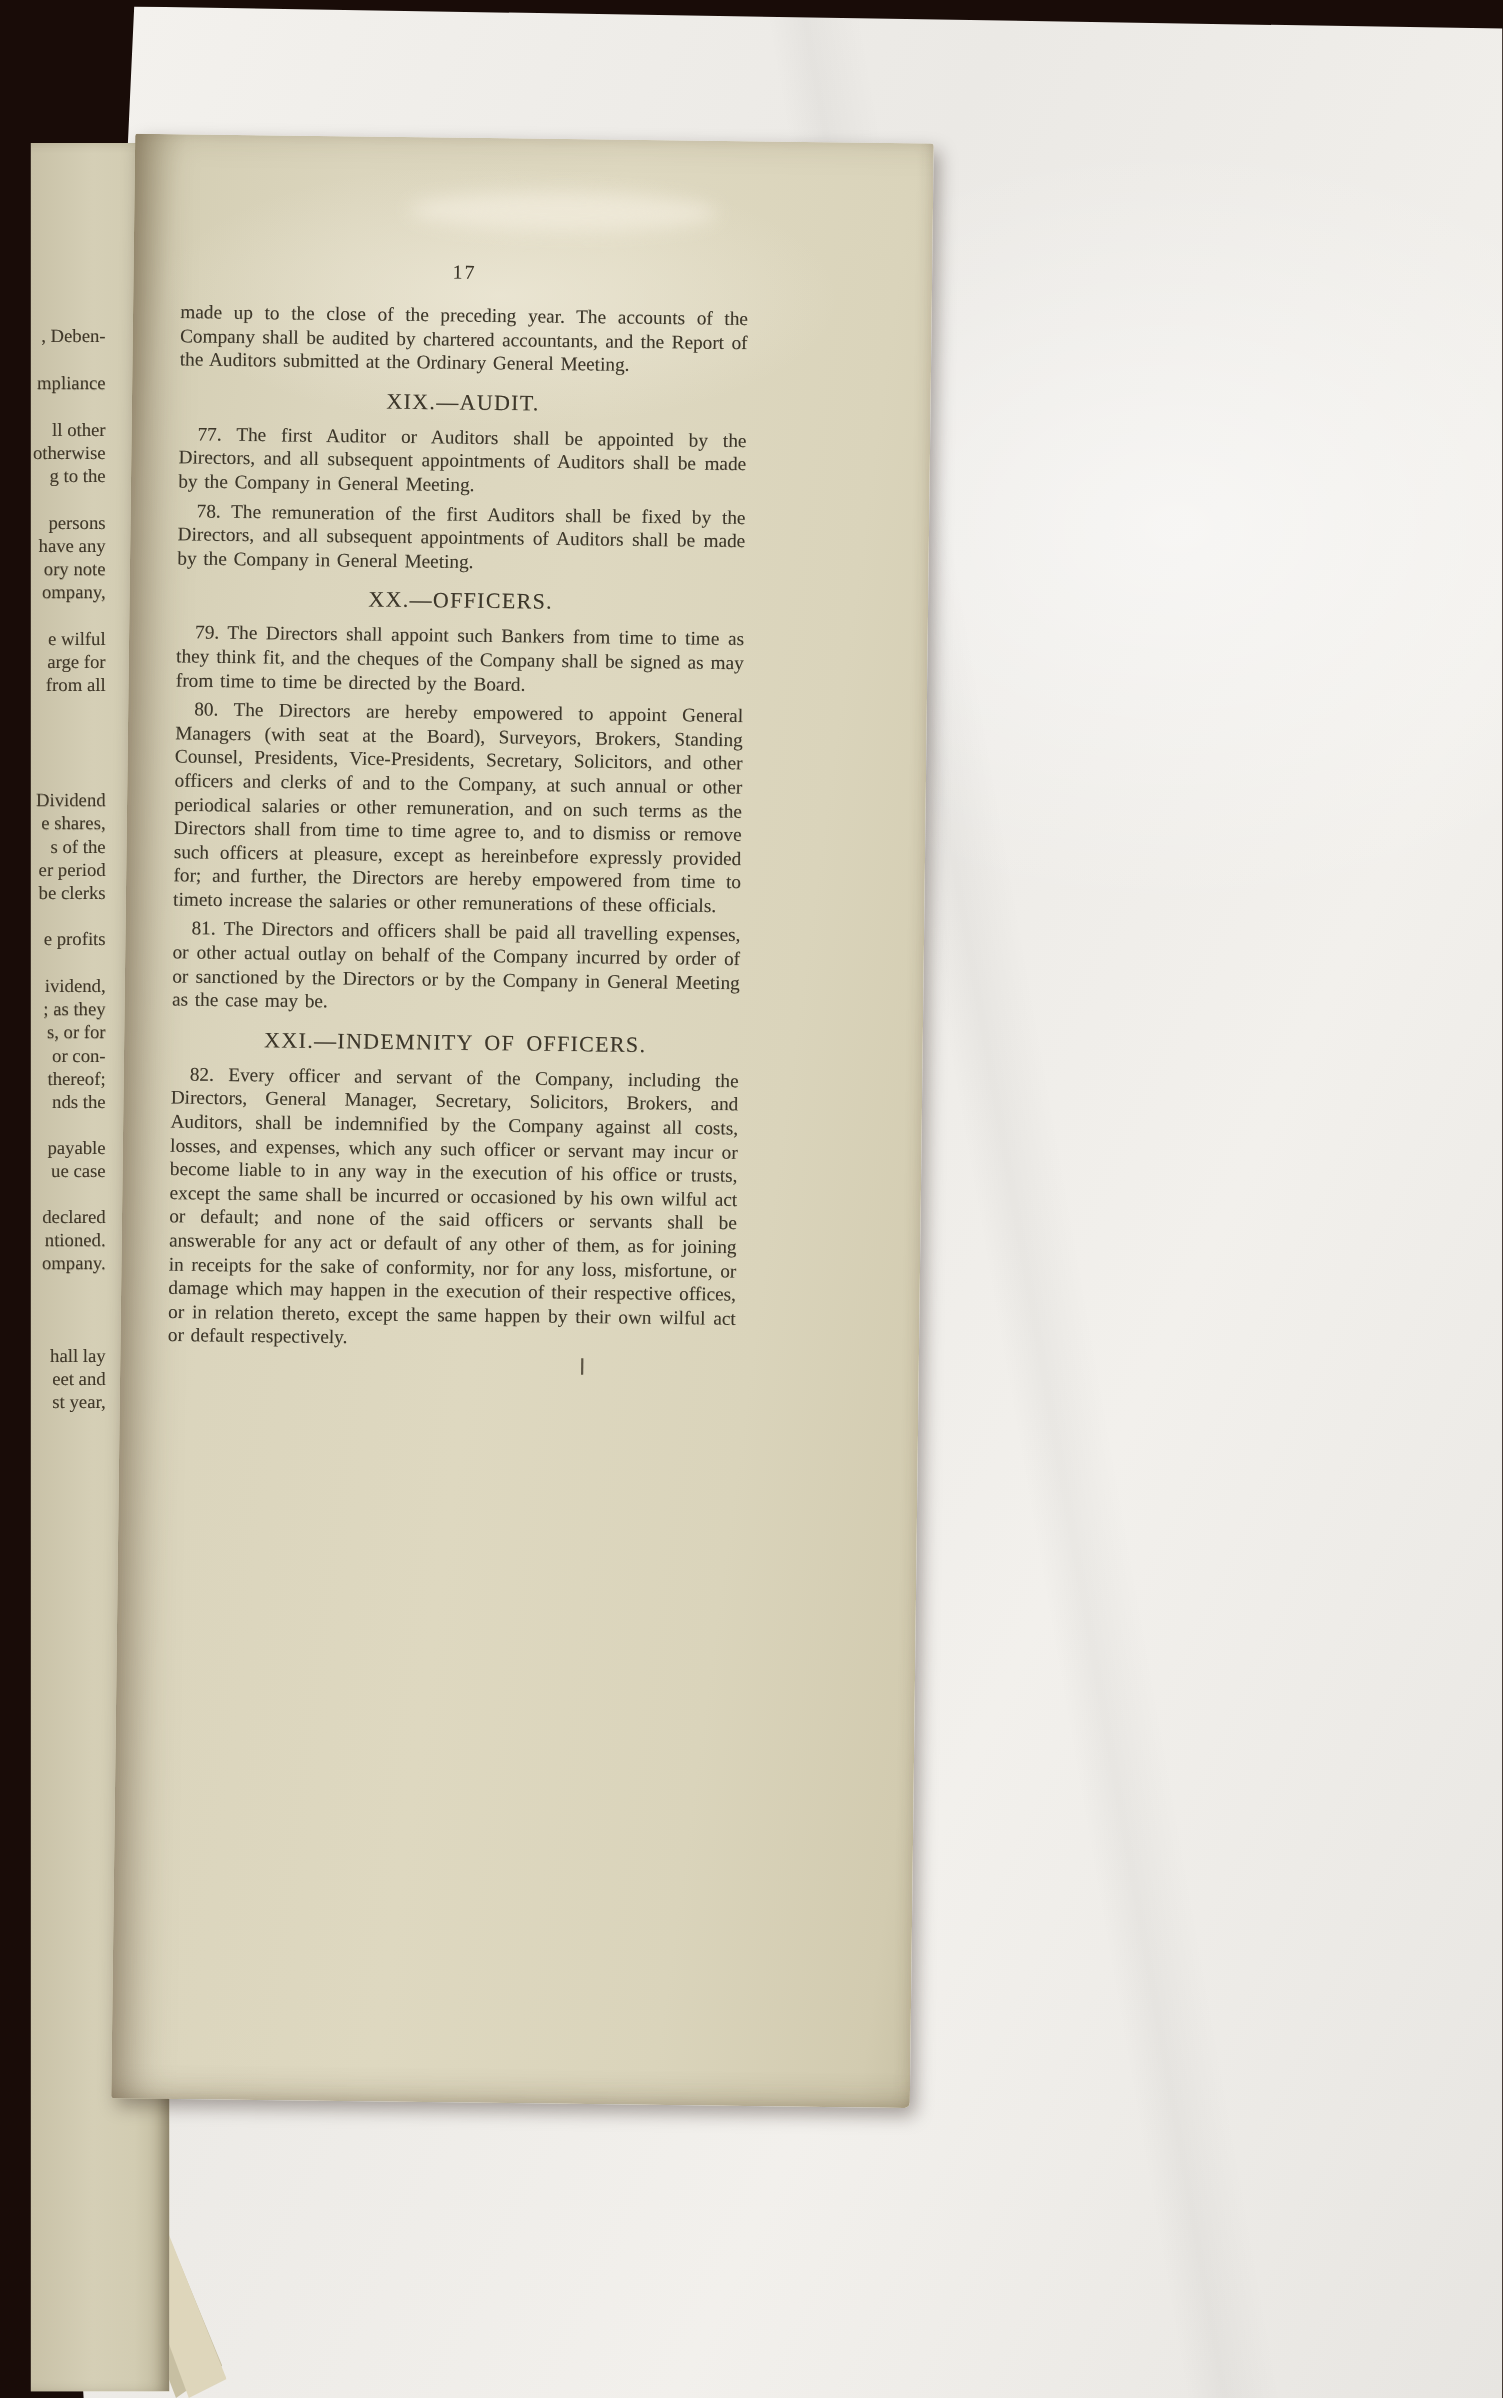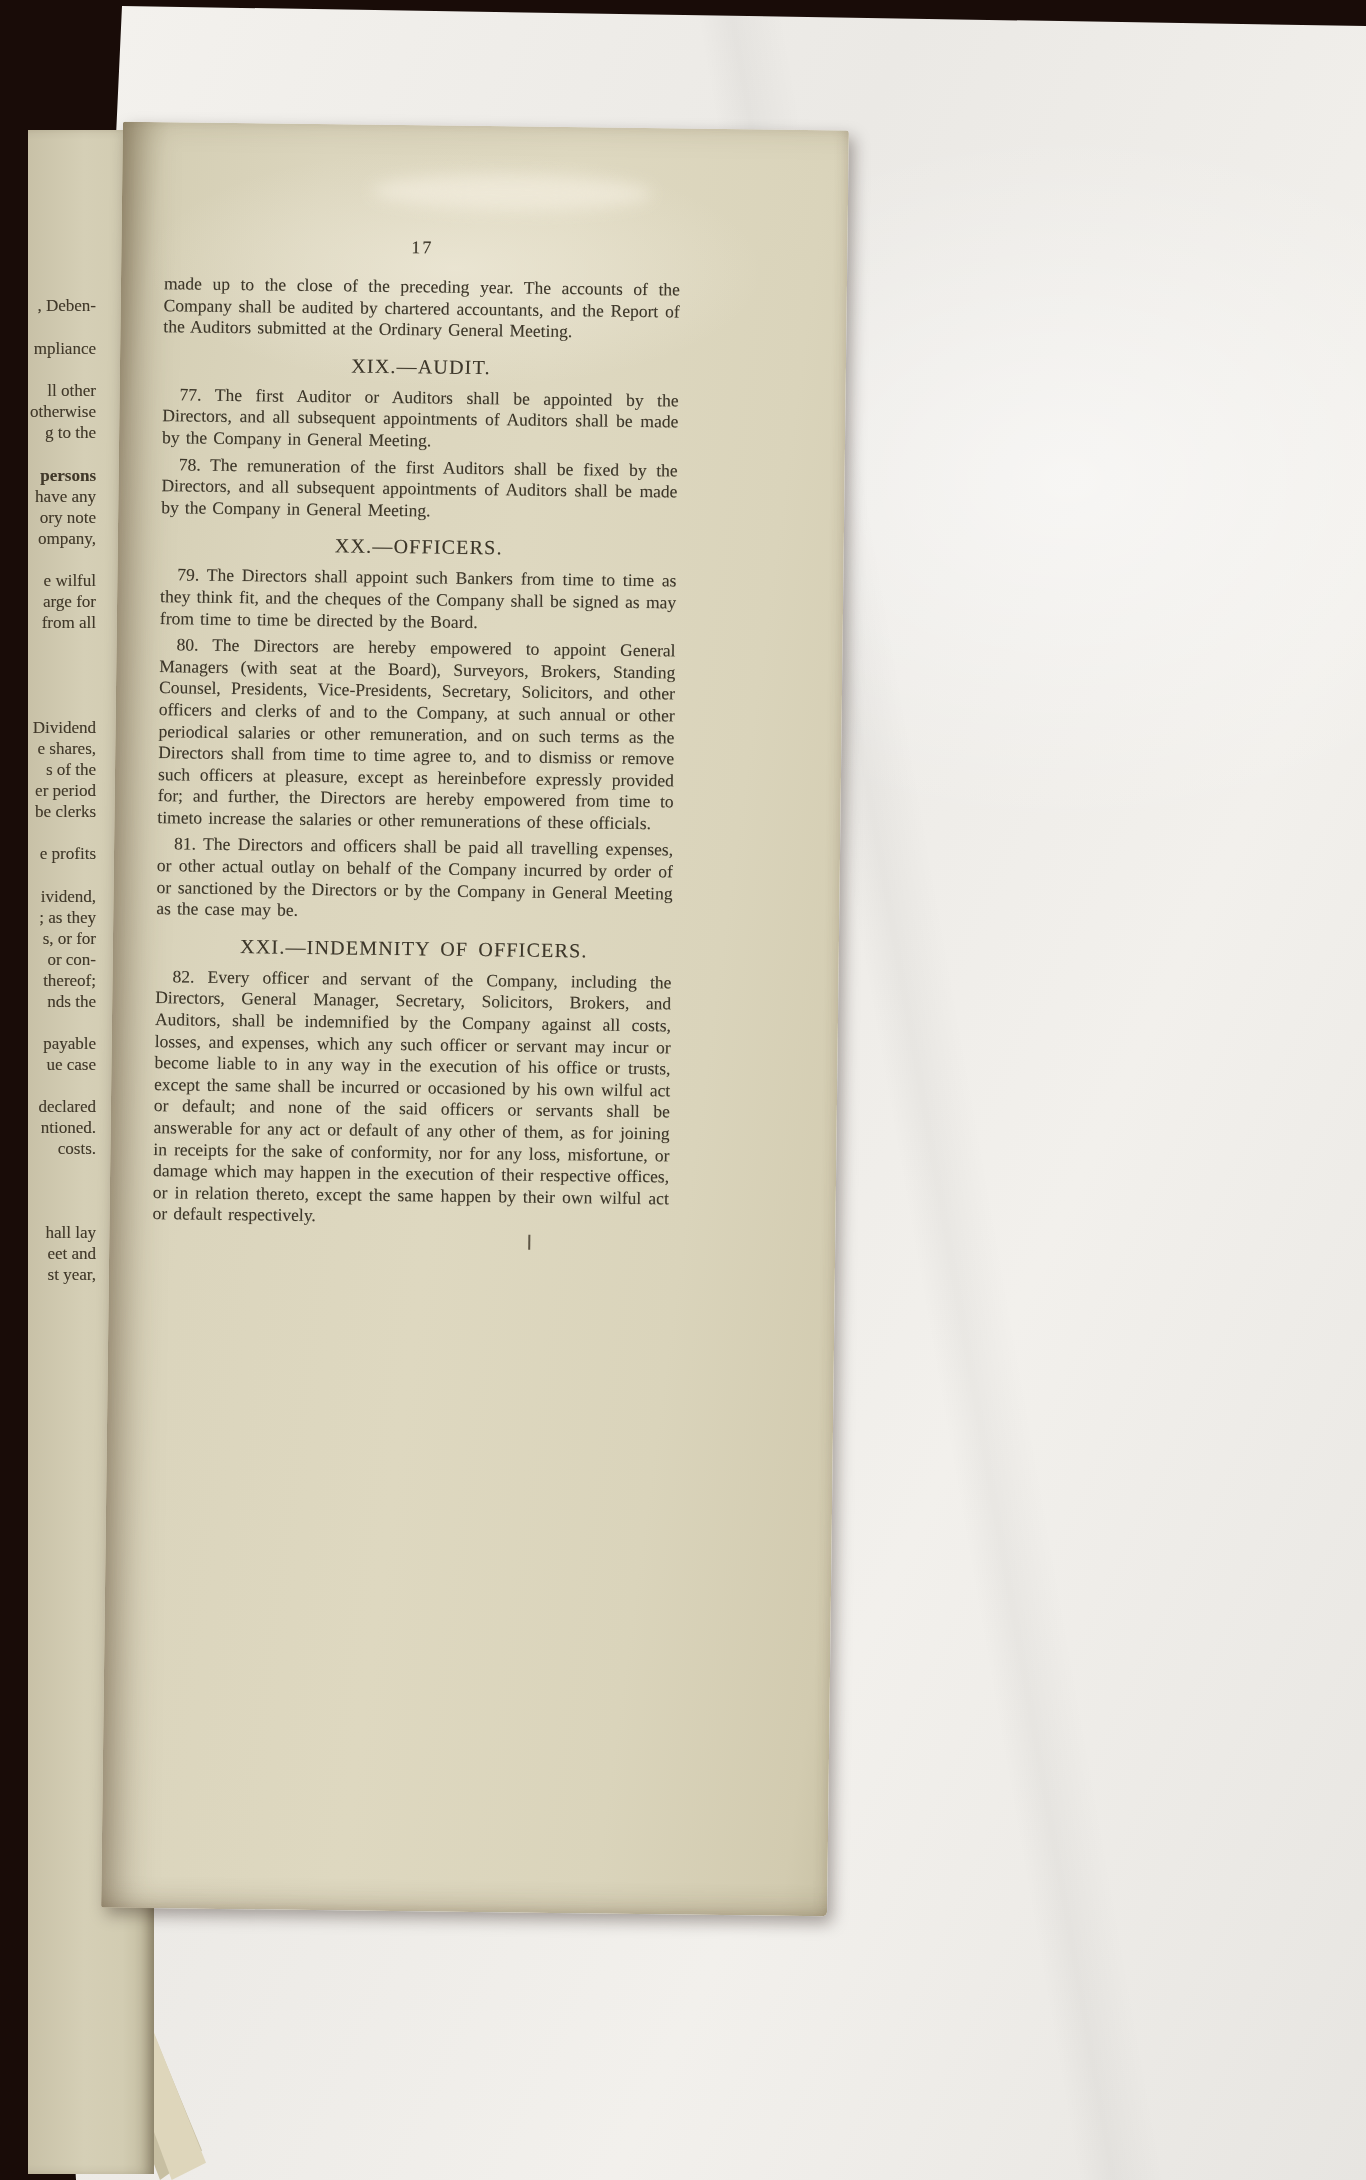--- a/index.html
+++ b/index.html
@@ -160,21 +160,21 @@
   <div class="stack stack-b"></div>
   <div class="stack stack-a"></div>
 
   <div class="left-page">
     <div class="fragments">
         <div class="fragment">, Deben-</div>
         <div class="fragment" style="margin-top: 22px; text-align: right;">mpliance</div>
         <div class="fragment" style="margin-top: 21px;">ll other</div>
         <div class="fragment">otherwise</div>
         <div class="fragment">g to the</div>
-        <div class="fragment" style="margin-top: 22px; font-weight: bold;">persons</div>
+        <div class="fragment" style="margin-top: 22px;">persons</div>
         <div class="fragment">have any</div>
         <div class="fragment">ory note</div>
         <div class="fragment">ompany,</div>
         <div class="fragment" style="margin-top: 21px;">e wilful</div>
         <div class="fragment">arge for</div>
         <div class="fragment">from all</div>
         <div class="fragment" style="margin-top: 84px; text-align: right;">Dividend</div>
         <div class="fragment">e shares,</div>
         <div class="fragment">s of the</div>
         <div class="fragment">er period</div>
@@ -183,21 +183,21 @@
         <div class="fragment" style="margin-top: 22px;">ividend,</div>
         <div class="fragment">; as they</div>
         <div class="fragment">s, or for</div>
         <div class="fragment">or con-</div>
         <div class="fragment">thereof;</div>
         <div class="fragment">nds the</div>
         <div class="fragment" style="margin-top: 21px;">payable</div>
         <div class="fragment">ue case</div>
         <div class="fragment" style="margin-top: 21px;">declared</div>
         <div class="fragment">ntioned.</div>
-        <div class="fragment">costs.</div>
+        <div class="fragment">ompany.</div>
         <div class="fragment" style="margin-top: 63px;">hall lay</div>
         <div class="fragment">eet and</div>
         <div class="fragment">st year,</div>
       </div>
   </div>
 
   <div class="main-page">
     <div class="sheen"></div>
     <div class="page-inner">
       <div class="page-number">17</div>

